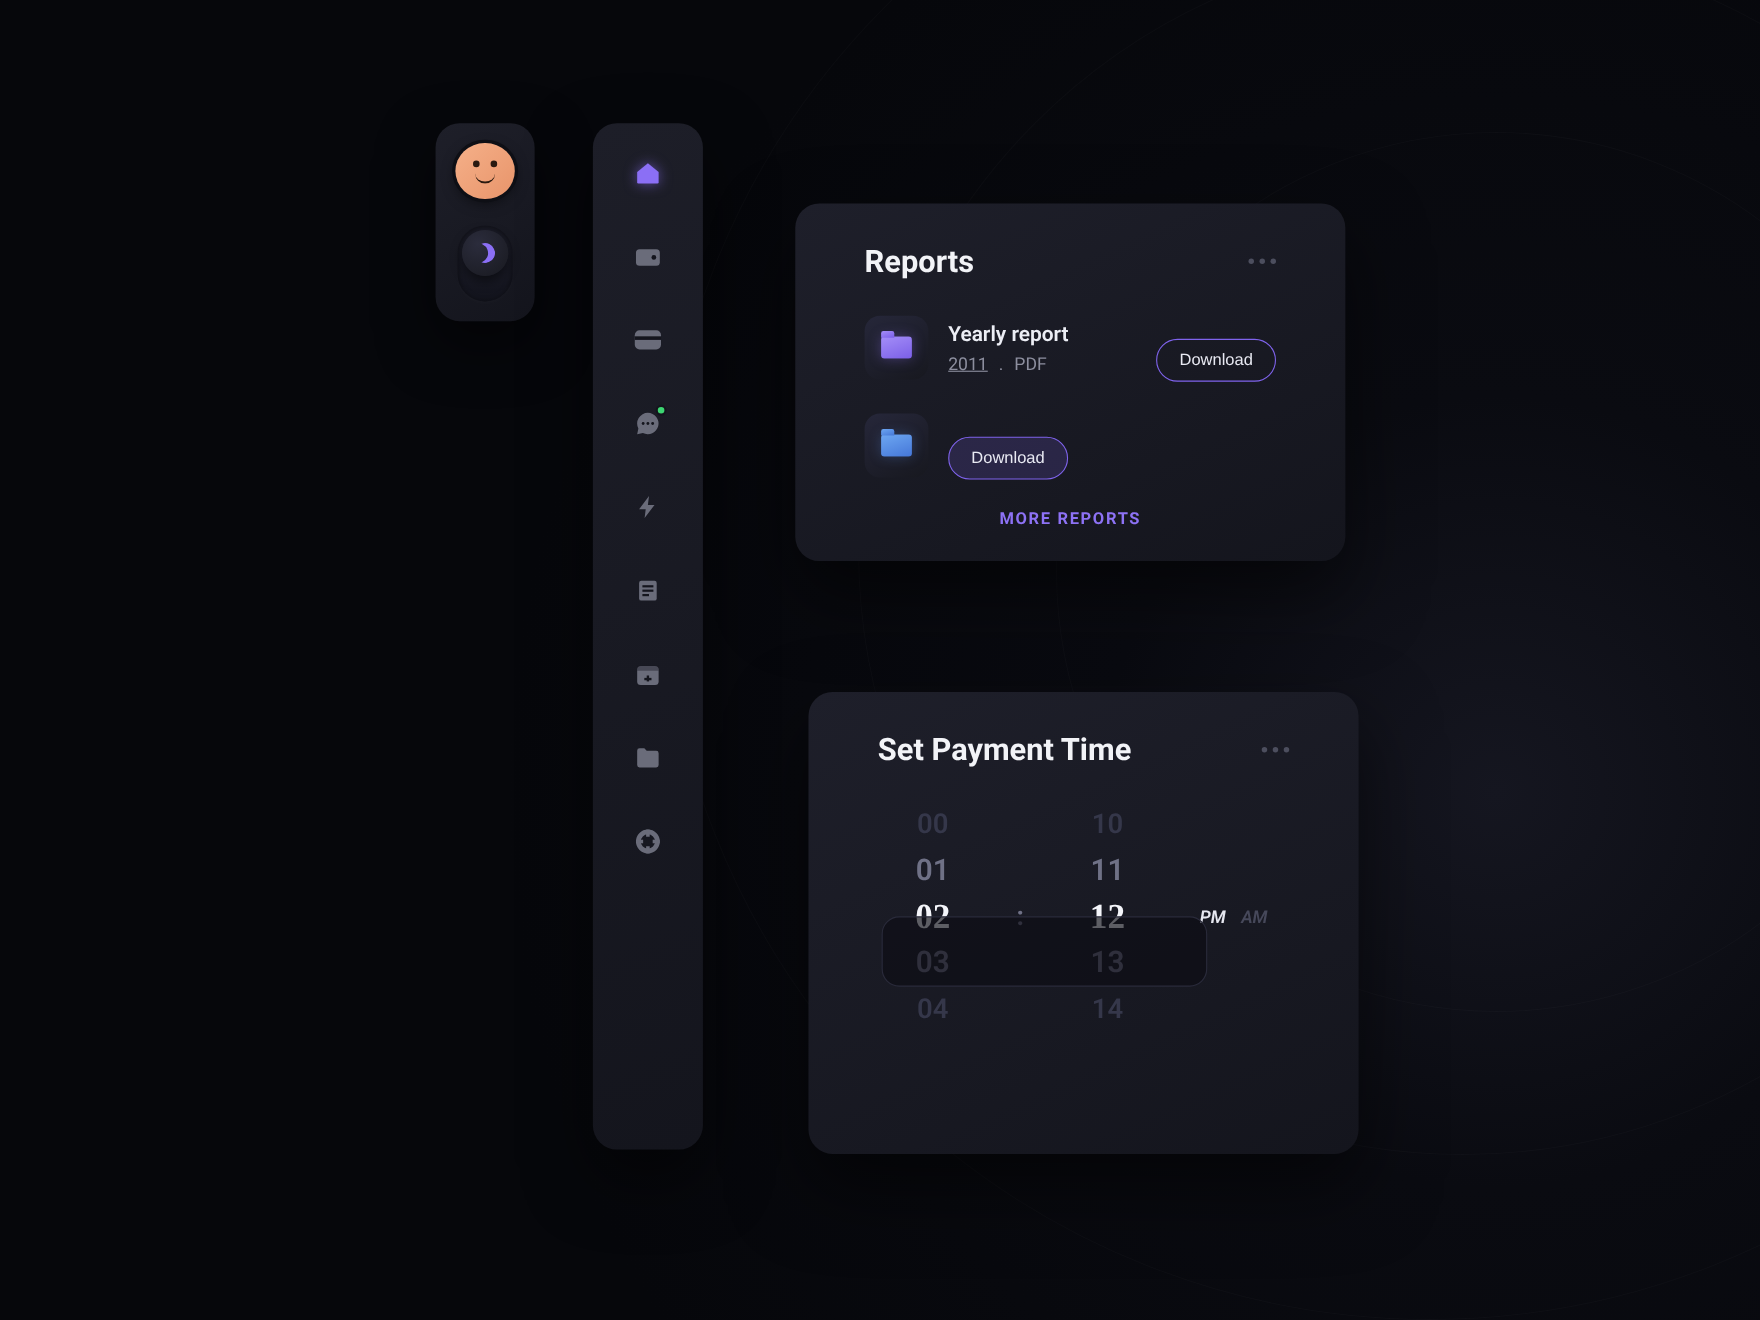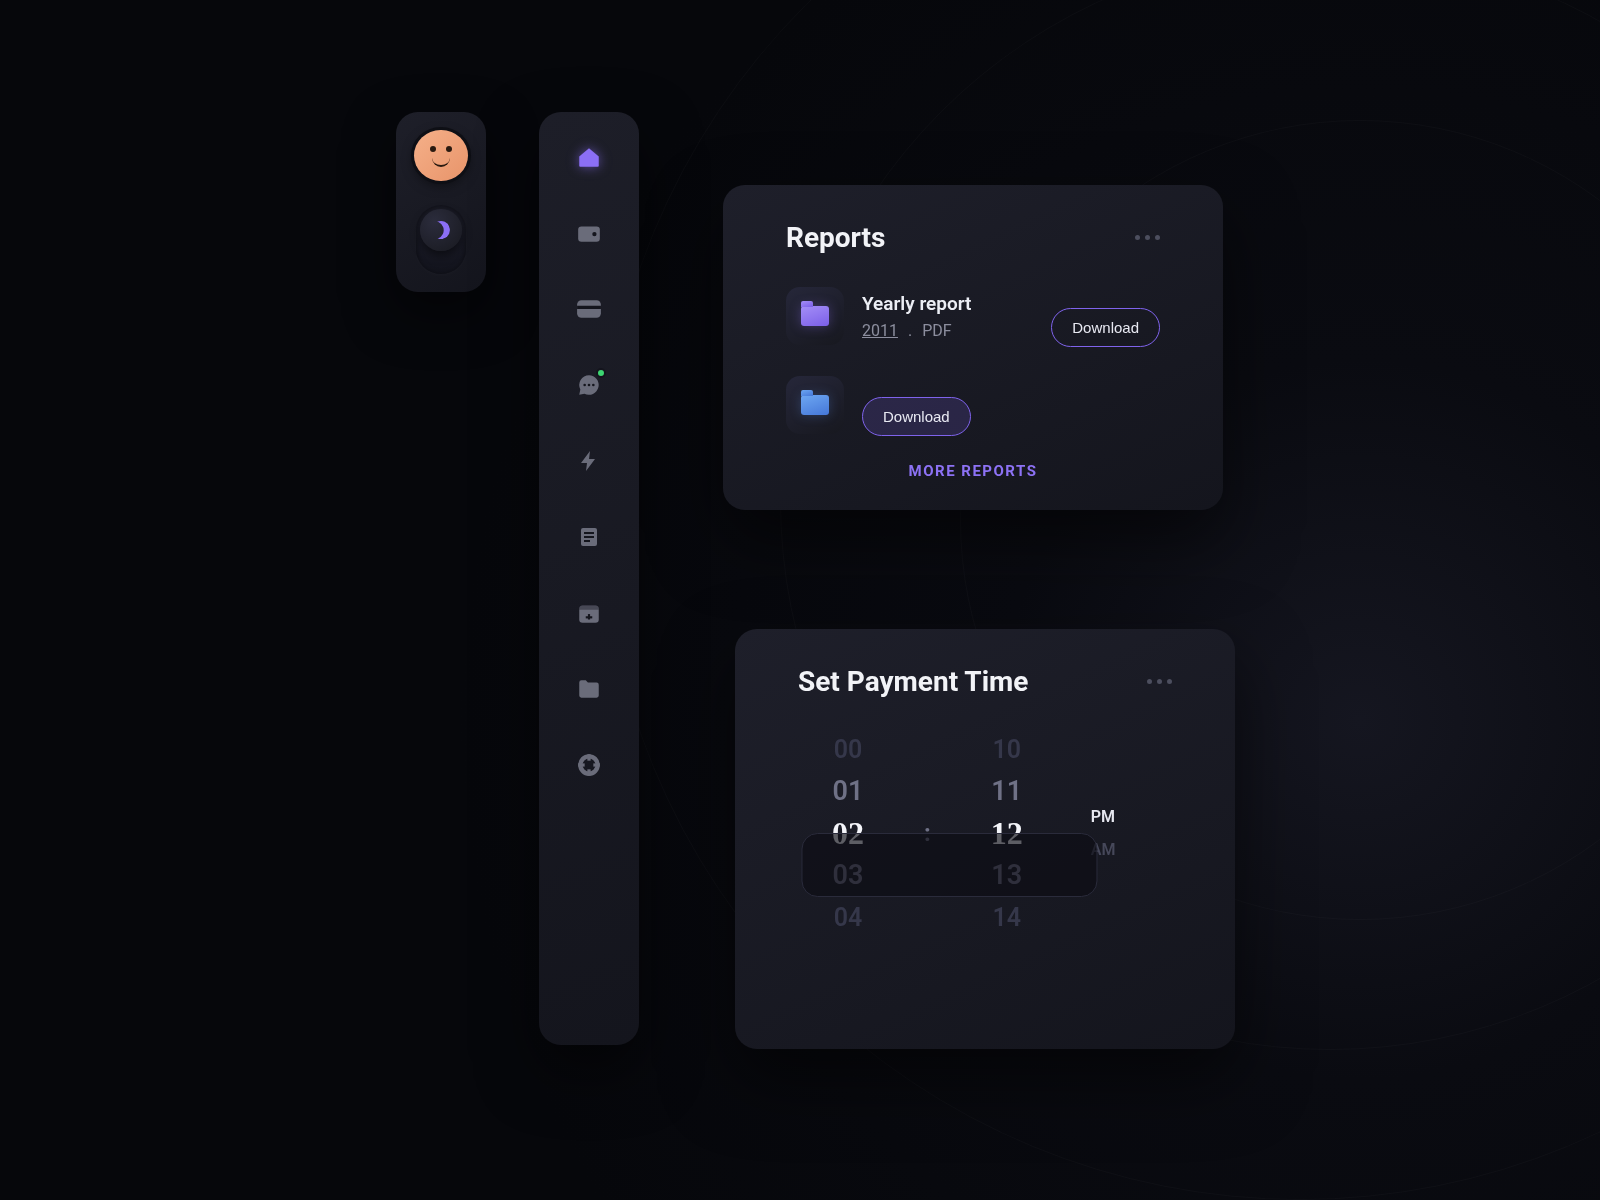--- a/index.html
+++ b/index.html
@@ -269,23 +269,24 @@
   pointer-events: none;
 }
 .colon {
   color: #6f7186;
   font-size: 24px;
   font-weight: 700;
 }
 
 .ampm {
   display: flex;
-  flex-direction: column;
+  flex-direction: row;
   gap: 14px;
   margin-left: 8px;
+  font-style: italic;
 }
 .ampm-opt {
   font-size: 16px;
   font-weight: 600;
   color: #46485a;
   cursor: pointer;
 }
 .ampm-opt.sel { color: #e6e7f0; }
 
 </style>

